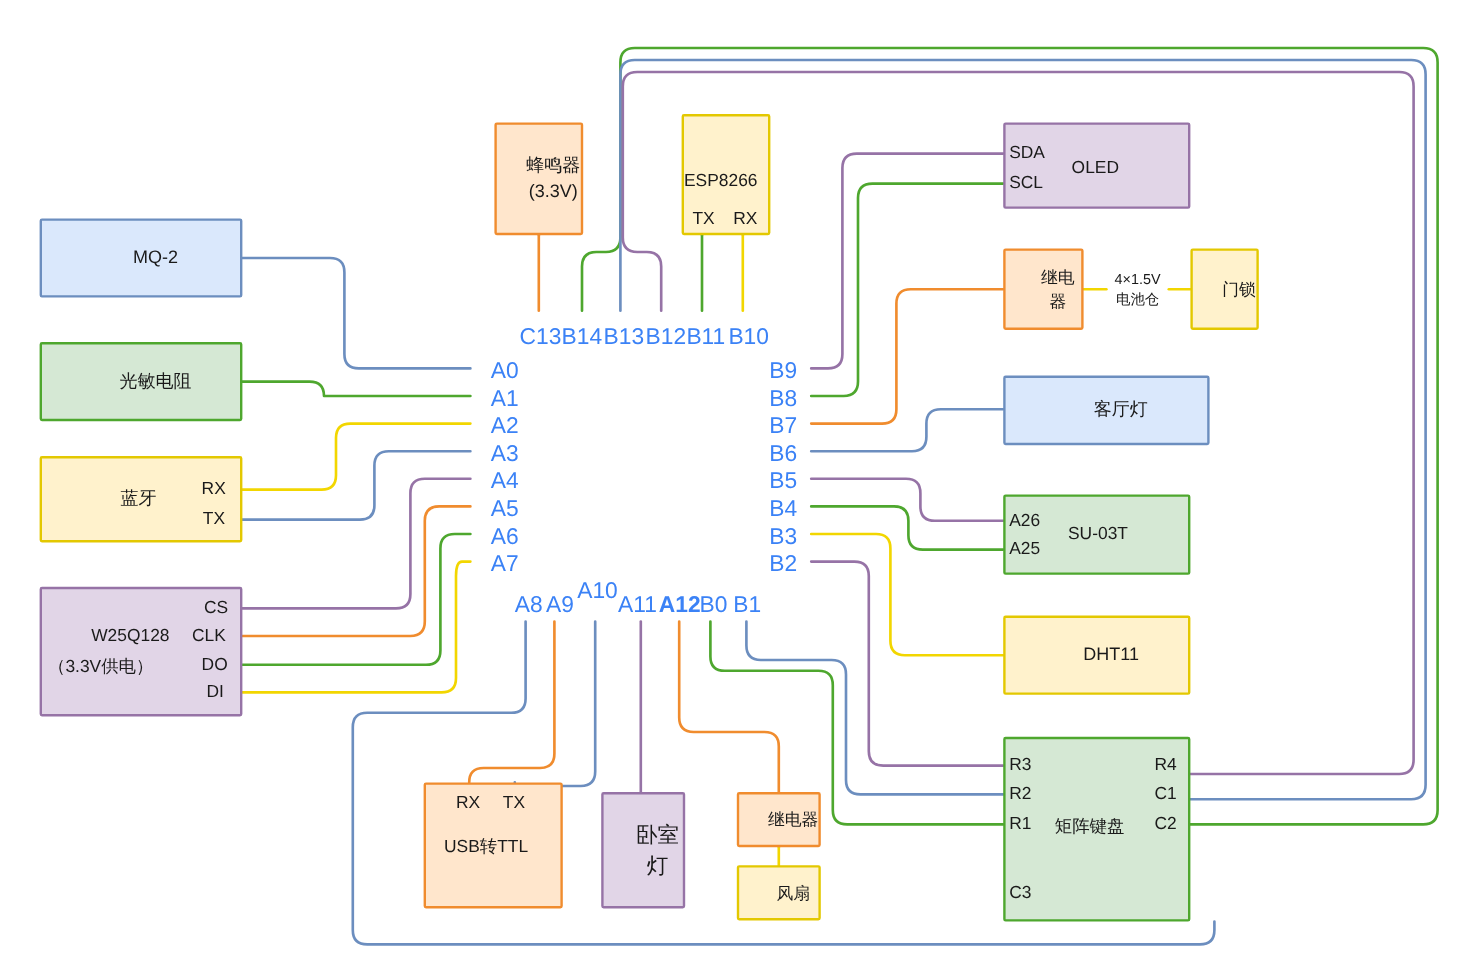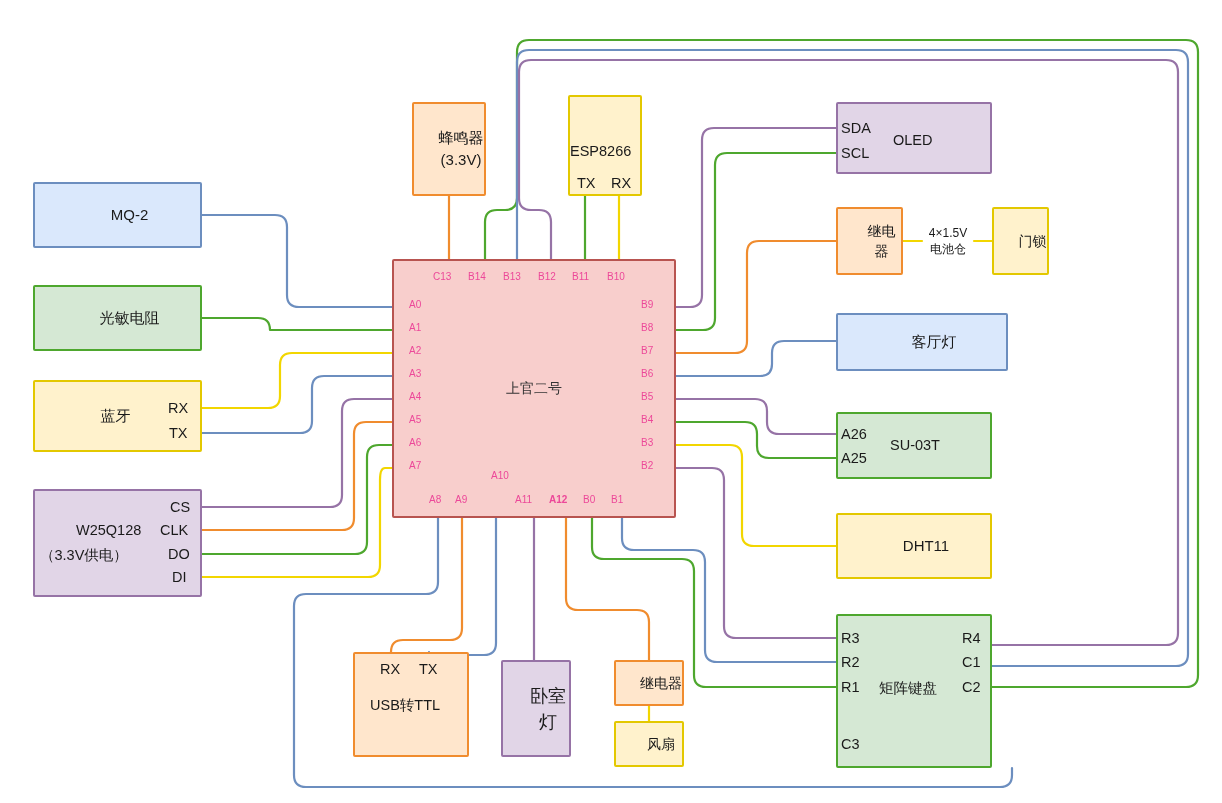--- a/index.html
+++ b/index.html
@@ -9,21 +9,21 @@
   svg#wires{position:absolute;left:0;top:0;width:1222px;height:803px;pointer-events:none;}
   .node{position:absolute;box-sizing:border-box;border-width:2px;border-style:solid;border-radius:2px;}
   .node .ctr{position:absolute;left:0;right:0;top:50%;transform:translateY(-50%);text-align:center;font-size:15px;color:#1a1a1a;line-height:1.45;padding-left:24px;}
   .lbl{position:absolute;font-size:14.5px;color:#1a1a1a;white-space:nowrap;}
   .mcu{background:#f8cecc;border-color:#b85450;}
   .blue{background:#dae8fc;border-color:#6c8ebf;}
   .green{background:#d5e8d4;border-color:#4ea72e;}
   .yellow{background:#fff2cc;border-color:#e3c800;}
   .purple{background:#e1d5e7;border-color:#9673a6;}
   .orange{background:#ffe6cc;border-color:#f08c2e;}
-  .pin{position:absolute;font-size:10px;color:#ec4899;white-space:nowrap;text-align:center;}
+  .pin{position:absolute;font-size:19px;color:#3b82f6;white-space:nowrap;text-align:center;}
   .mcu-title{position:absolute;left:0;right:0;top:50%;transform:translateY(-50%);text-align:center;font-size:14px;color:#333;}
   .small{font-size:12px;line-height:1.35;}
 </style>
 </head>
 <body>
 
 <div id="canvas">
 
   <svg id="wires" viewBox="0 0 1222 803">
     <g fill="none" stroke-width="2.2" stroke-linecap="round" stroke-linejoin="round">
@@ -87,23 +87,20 @@
       <path stroke="#f08c2e" d="M566,518 V598 Q566,610 578,610 H637 Q649,610 649,622 V660"></path>
 
       <path stroke="#f2d600" d="M903,241 H922"></path>
       <path stroke="#f2d600" d="M974,241 H992"></path>
 
       <path stroke="#f2d600" d="M649,706 V721"></path>
 
     </g>
   </svg>
 
-  <div class="node mcu" style="left:392px;top:259px;width:284px;height:259px;">
-    <div class="mcu-title">上官二号</div>
-  </div>
 
   <div class="pin" style="left:433px;top:271px;">C13</div>
   <div class="pin" style="left:468px;top:271px;">B14</div>
   <div class="pin" style="left:503px;top:271px;">B13</div>
   <div class="pin" style="left:538px;top:271px;">B12</div>
   <div class="pin" style="left:572px;top:271px;">B11</div>
   <div class="pin" style="left:607px;top:271px;">B10</div>
 
   <div class="pin" style="left:409px;top:299px;">A0</div>
   <div class="pin" style="left:409px;top:322px;">A1</div>
@@ -118,21 +115,21 @@
   <div class="pin" style="left:641px;top:322px;">B8</div>
   <div class="pin" style="left:641px;top:345px;">B7</div>
   <div class="pin" style="left:641px;top:368px;">B6</div>
   <div class="pin" style="left:641px;top:391px;">B5</div>
   <div class="pin" style="left:641px;top:414px;">B4</div>
   <div class="pin" style="left:641px;top:437px;">B3</div>
   <div class="pin" style="left:641px;top:460px;">B2</div>
 
   <div class="pin" style="left:429px;top:494px;">A8</div>
   <div class="pin" style="left:455px;top:494px;">A9</div>
-  <div class="pin" style="left:481px;top:470px;margin-left:10px;">A10</div>
+  <div class="pin" style="left:481px;top:482px;">A10</div>
   <div class="pin" style="left:515px;top:494px;">A11</div>
   <div class="pin" style="left:549px;top:494px;font-weight:bold;">A12</div>
   <div class="pin" style="left:583px;top:494px;">B0</div>
   <div class="pin" style="left:611px;top:494px;">B1</div>
 
   <div class="node blue" style="left:33px;top:182px;width:169px;height:66px;">
     <div class="ctr">MQ-2</div>
   </div>
 
   <div class="node green" style="left:33px;top:285px;width:169px;height:66px;">

